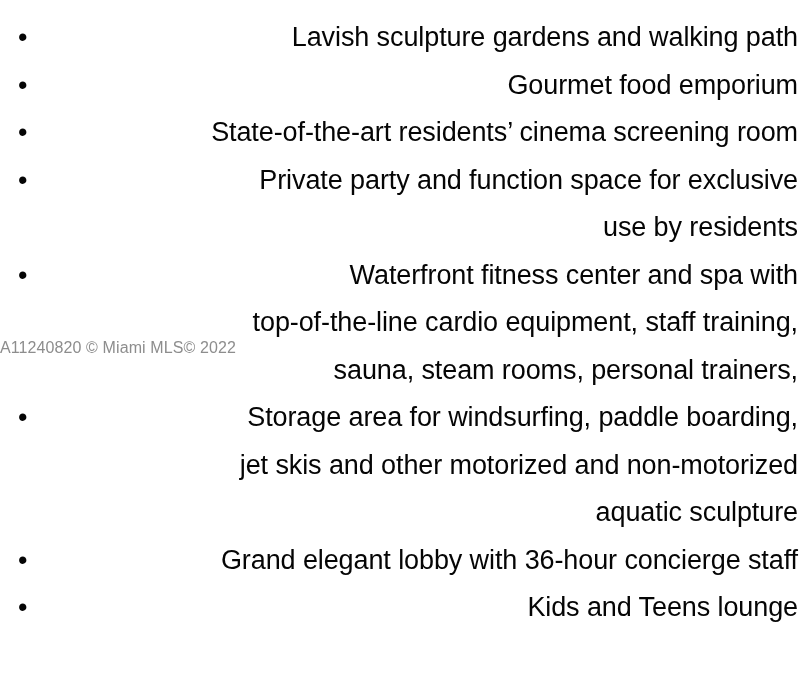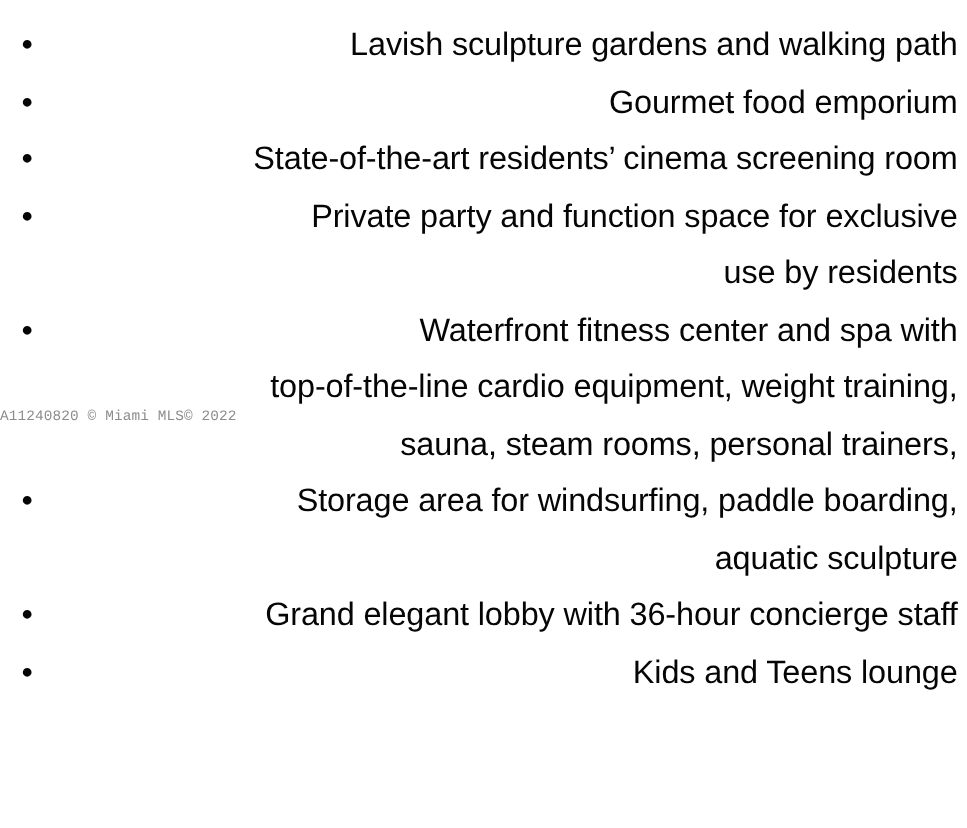--- a/index.html
+++ b/index.html
@@ -73,24 +73,24 @@
     padding-left: 1px;
     text-align: right;
   }
   .bullet-item .cont.indent-1 { padding-left: 1px; }
   .bullet-item .cont.indent-2 { padding-left: 6px; }
 
   .watermark {
     position: absolute;
     left: 0px;
     top: 341px;
-    font-size: 12px;
+    font-size: 16px;
     line-height: 13px;
     color: #8d8d8d;
-    font-family: Liberation Mono, monospace;
+    font-family: Liberation Sans, sans-serif;
     letter-spacing: 0.1px;
     white-space: nowrap;
   }
 </style>
 </head>
 <body>
 
 <div id="listing-amenities">
 
   <div class="clipped-top" aria-hidden="true"></div>
@@ -109,26 +109,27 @@
         <span class="cont indent-1">State-of-the-art residents’ cinema screening room</span>
       </li>
       <li class="bullet-item">
         <span class="dot">•</span>
         <span class="cont indent-1">Private party and function space for exclusive</span>
         <span class="cont indent-2">use by residents</span>
       </li>
       <li class="bullet-item">
         <span class="dot">•</span>
         <span class="cont indent-1">Waterfront fitness center and spa with</span>
-        <span class="cont indent-2">top-of-the-line cardio equipment, weight training,</span>
+        <span class="cont indent-2">top-of-the-line cardio equipment, staff training,</span>
         <span class="cont indent-2">sauna, steam rooms, personal trainers,</span>
       </li>
       <li class="bullet-item">
         <span class="dot">•</span>
         <span class="cont indent-1">Storage area for windsurfing, paddle boarding,</span>
+        <span class="cont indent-2">jet skis and other motorized and non-motorized</span>
         <span class="cont indent-2">aquatic sculpture</span>
       </li>
       <li class="bullet-item">
         <span class="dot">•</span>
         <span class="cont indent-1">Grand elegant lobby with 36-hour concierge staff</span>
       </li>
       <li class="bullet-item">
         <span class="dot">•</span>
         <span class="cont indent-1">Kids and Teens lounge</span>
       </li>

